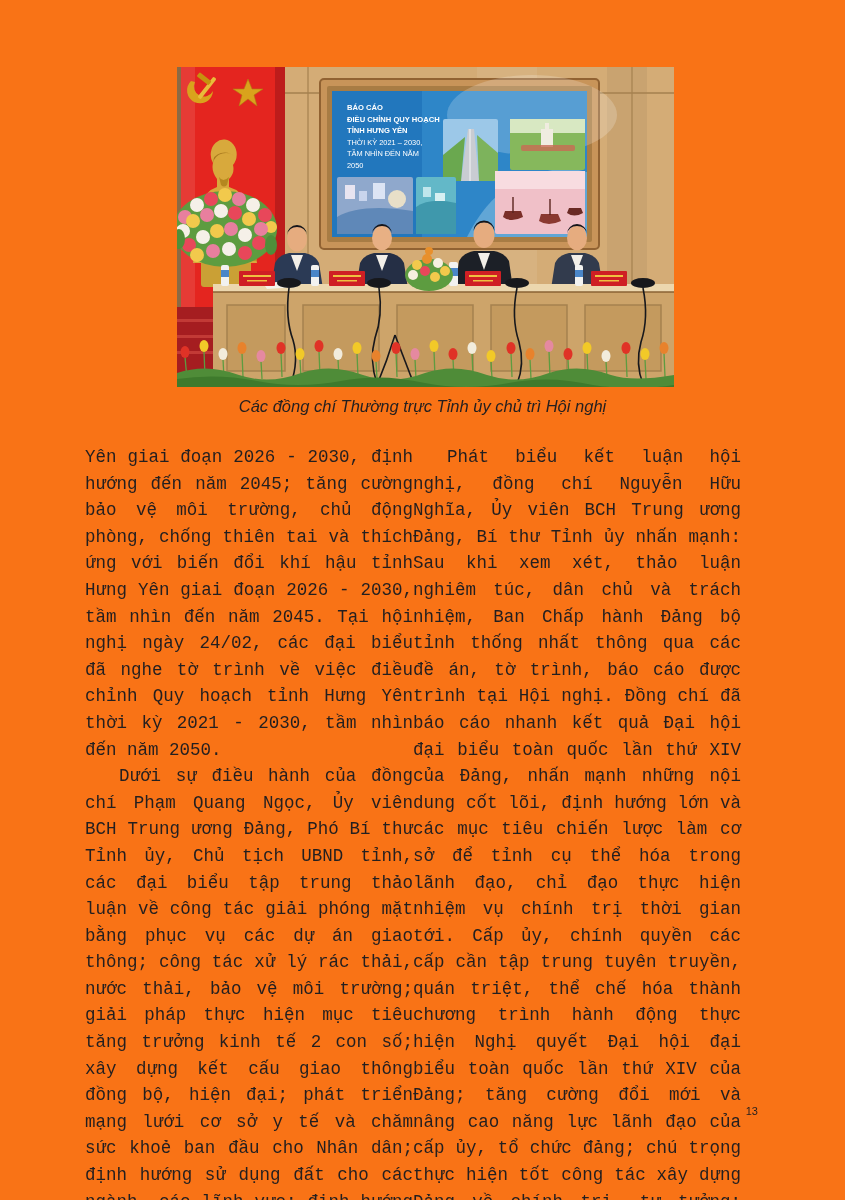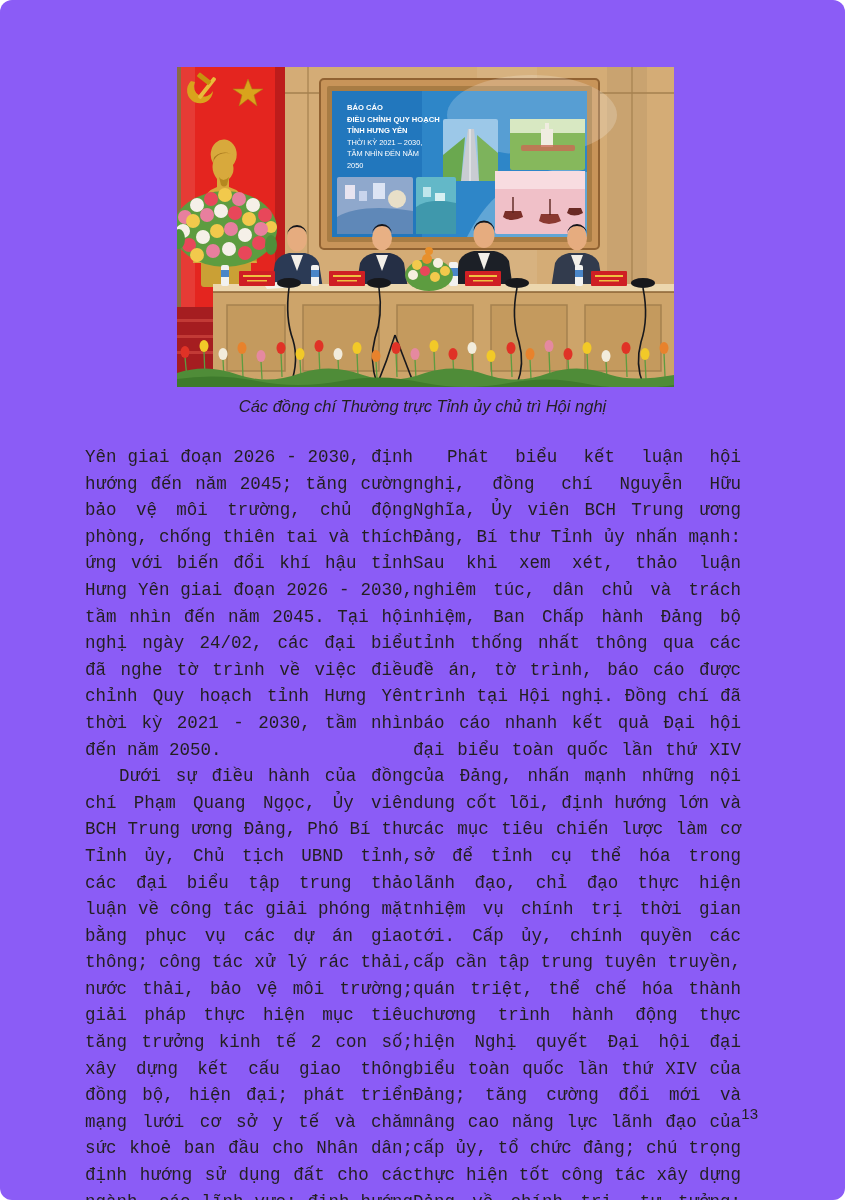--- a/index.html
+++ b/index.html
@@ -1,37 +1,37 @@
 <!DOCTYPE html>
 <html><head>
 <meta charset="utf-8">
 <style>
   html,body{margin:0;padding:0;background:#ffffff;}
   .page{
-    position:relative;width:845px;height:1200px;background:#8b5cf6;
-    font-family:"Liberation Sans","DejaVu Sans",sans-serif;color:#231f20;overflow:hidden;border-radius:12px;
+    position:relative;width:845px;height:1200px;background:#f97316;
+    font-family:"Liberation Sans","DejaVu Sans",sans-serif;color:#231f20;overflow:hidden;
   }
   .photo-wrap{position:absolute;left:177px;top:67px;width:497px;height:320px;}
   .photo-wrap svg{display:block;}
   .caption{
     position:absolute;left:0;top:397px;width:845px;text-align:center;
     font-style:italic;font-size:16.5px;color:#231f20;
   }
   .columns{
     position:absolute;left:85px;top:444px;width:676px;
     display:flex;font-family:Liberation Mono, monospace;
   }
   .col{width:328px;}
   .para{
     margin:0;font-size:17.5px;line-height:26.6px;text-align:justify;color:#231f20;
   }
   .para.indent{text-indent:34px;}
   .page-number{
     position:absolute;left:700px;top:1105px;width:58px;text-align:right;
-    font-size:15px;color:#231f20;
+    font-size:11px;color:#231f20;
   }
   .scr-title{fill:#ffffff;font-family:"Liberation Sans","DejaVu Sans",sans-serif;}
   .scr-bold{font-weight:bold;}
 </style>
 </head>
 <body>
 
 <div class="page">
 
   <div class="photo-wrap">

